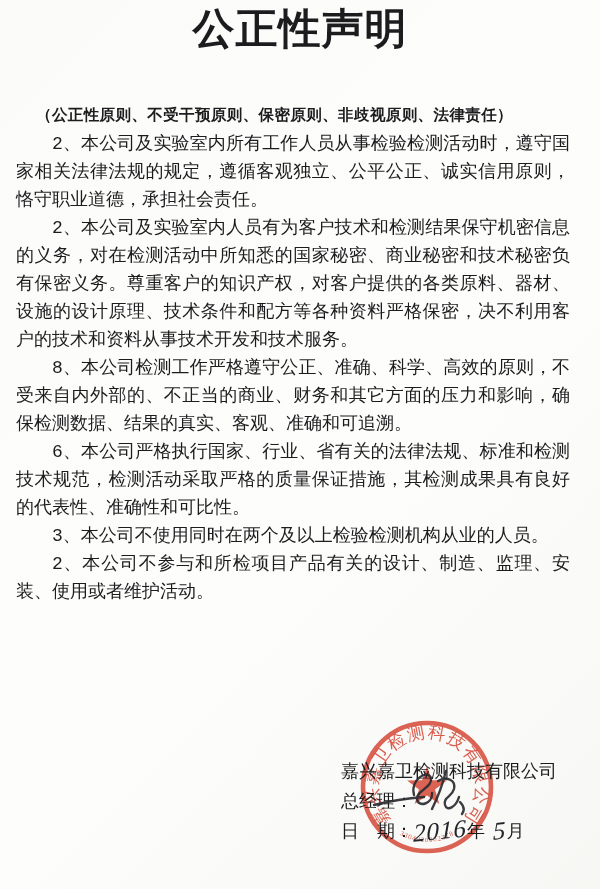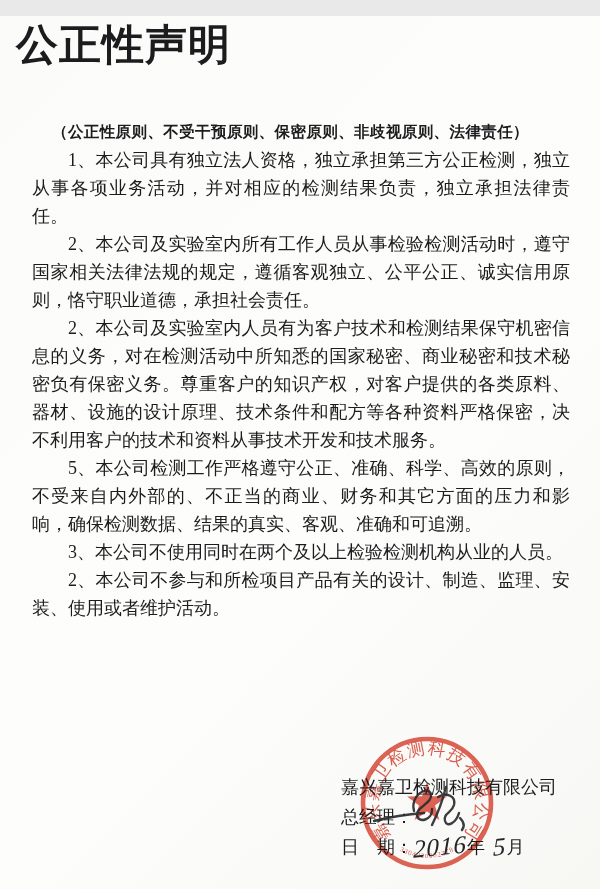--- a/index.html
+++ b/index.html
@@ -7,29 +7,29 @@
     width:600px;height:889px;overflow:hidden;
     background:#e9e9e9;
     font-family:"Liberation Serif","DejaVu Serif",serif;
   }
   .page{
     position:relative;width:600px;height:889px;
     background:linear-gradient(135deg,#fbfbf9 0%,#fdfdfc 55%,#f7f7f4 100%);
     color:#1c1c1e;
   }
   .title{
-    padding-top:4px;margin:16px;
-    text-align:left;
+    padding-top:4px;margin:0;
+    text-align:center;
     font-size:42px;line-height:50px;font-weight:700;
     letter-spacing:1px;
   }
   .body-text{
-    margin:48px 30px 0 32px;
+    margin:48px 30px 0 16px;
     font-size:18px;line-height:28px;
-    text-align:justify;text-justify:inter-ideograph;
+    text-align:justify;text-justify:inter-ideograph;font-family:Liberation Mono, monospace;
   }
   .body-text p{margin:0;}
   .principles{font-weight:700;font-size:15.5px;text-indent:20px;letter-spacing:.4px;}
   .intro{text-indent:1.6em;}
   .clause{text-indent:2em;}
   .sign-block{
     position:absolute;left:341px;top:756px;width:240px;
     font-size:18px;line-height:30px;white-space:nowrap;
   }
   .sign-row{height:30px;}
@@ -53,24 +53,24 @@
 </style>
 </head>
 <body>
 
 <div class="page">
 
   <h1 class="title">公正性声明</h1>
 
   <div class="body-text">
     <p class="principles">（公正性原则、不受干预原则、保密原则、非歧视原则、法律责任）</p>
-    <p class="clause">1、本公司具有独立法人资格，独立承担第三方公正检测，独立从事各项业务活动，并对相应的检测结果负责，独立承担法律责任。</p>
     <p class="clause">2、本公司及实验室内所有工作人员从事检验检测活动时，遵守国家相关法律法规的规定，遵循客观独立、公平公正、诚实信用原则，恪守职业道德，承担社会责任。</p>
     <p class="clause">2、本公司及实验室内人员有为客户技术和检测结果保守机密信息的义务，对在检测活动中所知悉的国家秘密、商业秘密和技术秘密负有保密义务。尊重客户的知识产权，对客户提供的各类原料、器材、设施的设计原理、技术条件和配方等各种资料严格保密，决不利用客户的技术和资料从事技术开发和技术服务。</p>
-    <p class="clause">5、本公司检测工作严格遵守公正、准确、科学、高效的原则，不受来自内外部的、不正当的商业、财务和其它方面的压力和影响，确保检测数据、结果的真实、客观、准确和可追溯。</p>
+    <p class="clause">8、本公司检测工作严格遵守公正、准确、科学、高效的原则，不受来自内外部的、不正当的商业、财务和其它方面的压力和影响，确保检测数据、结果的真实、客观、准确和可追溯。</p>
+    <p class="clause">6、本公司严格执行国家、行业、省有关的法律法规、标准和检测技术规范，检测活动采取严格的质量保证措施，其检测成果具有良好的代表性、准确性和可比性。</p>
     <p class="clause">3、本公司不使用同时在两个及以上检验检测机构从业的人员。</p>
     <p class="clause">2、本公司不参与和所检项目产品有关的设计、制造、监理、安装、使用或者维护活动。</p>
   </div>
 
   <svg class="seal" viewBox="-70 -70 140 140" aria-hidden="true">
     <g stroke="none" fill="none">
       <circle cx="0" cy="0" r="64" stroke="#d8402f" stroke-width="4.6" opacity="0.92"></circle>
       <path id="sealTextArc" d="M -34.65,34.65 A 49,49 0 1 1 34.65,34.65" fill="none"></path>
       <path id="sealNumArc" d="M -38.2,39.6 A 55,55 0 0 0 38.2,39.6" fill="none"></path>
       <text font-size="17.5" fill="#d8402f" letter-spacing="1.4" opacity="0.95">

